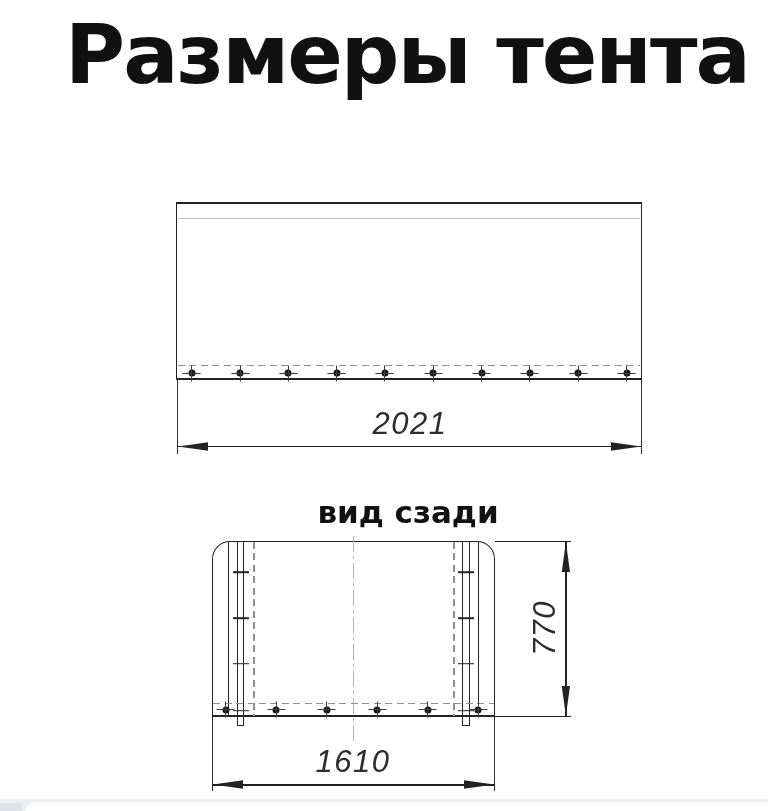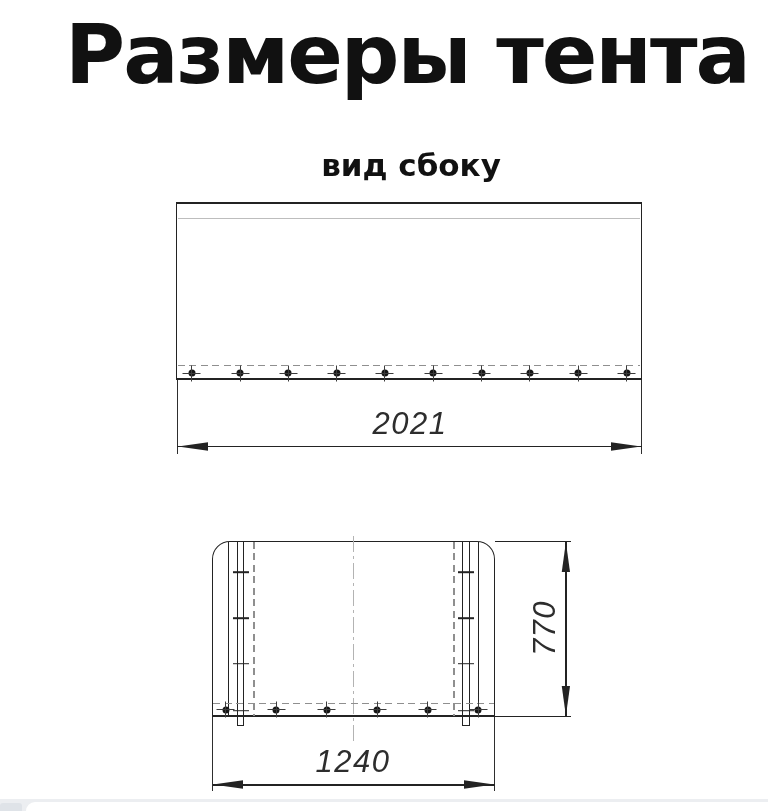--- a/index.html
+++ b/index.html
@@ -92,21 +92,20 @@
   .footer-tile{position:absolute;left:0;top:803px;width:22px;height:8px;background:#dfe3e8;
                border-radius:3px 3px 0 0;}
 </style>
 </head>
 <body>
 
 <div class="page">
 
   <h1 class="title">Размеры тента</h1>
 
-  <div class="view-label label-side">вид сбоку</div>
 
   <div>
     <div class="sv-body"></div>
     <div class="sv-seam"></div>
     <div class="dashed-h sv-dashed"></div>
     <div id="side-dots">
         <div class="fastener" style="left: 191.7px; top: 373.2px;"></div>
         <div class="fastener" style="left: 240.02px; top: 373.2px;"></div>
         <div class="fastener" style="left: 288.34px; top: 373.2px;"></div>
         <div class="fastener" style="left: 336.66px; top: 373.2px;"></div>
@@ -119,20 +118,21 @@
       </div>
 
     <div class="thin-v sv-ext-l"></div>
     <div class="thin-v sv-ext-r"></div>
     <div class="solid-h sv-dim"></div>
     <span class="arrow left" style="left:178px;top:442px;"></span>
     <span class="arrow right" style="left:611px;top:442px;"></span>
     <div class="dim-text" style="left:410px;top:424px;">2021</div>
   </div>
 
+  <div class="view-label label-rear">вид сзади</div>
 
   <div>
     <div class="rv-body"></div>
     <div class="solid-v rv-inner-l"></div>
     <div class="solid-v rv-inner-r"></div>
 
     <div class="rv-strap l"></div>
     <div class="rv-strap r"></div>
     <div id="strap-ticks">
         <div class="strap-tick" style="left: 240.5px; top: 572px;"></div>
@@ -157,21 +157,21 @@
         <div class="fastener" style="left: 377.18px; top: 709.5px;"></div>
         <div class="fastener" style="left: 427.74px; top: 709.5px;"></div>
         <div class="fastener" style="left: 478.3px; top: 709.5px;"></div>
       </div>
 
     <div class="thin-v rv-ext-l"></div>
     <div class="thin-v rv-ext-r"></div>
     <div class="solid-h rv-dim-w"></div>
     <span class="arrow left" style="left:213px;top:780px;"></span>
     <span class="arrow right" style="left:464px;top:780px;"></span>
-    <div class="dim-text" style="left:353px;top:762px;">1240</div>
+    <div class="dim-text" style="left:353px;top:762px;">1610</div>
 
     <div class="solid-h rv-ext-770-top"></div>
     <div class="solid-h rv-ext-770-bot"></div>
     <div class="solid-v rv-dim-h"></div>
     <span class="arrow up" style="left:561.4px;top:542px;"></span>
     <span class="arrow down" style="left:561.4px;top:686px;"></span>
     <div class="dim-text rot" style="left:545px;top:628px;">770</div>
   </div>
 
   <div class="footer-band"></div>

